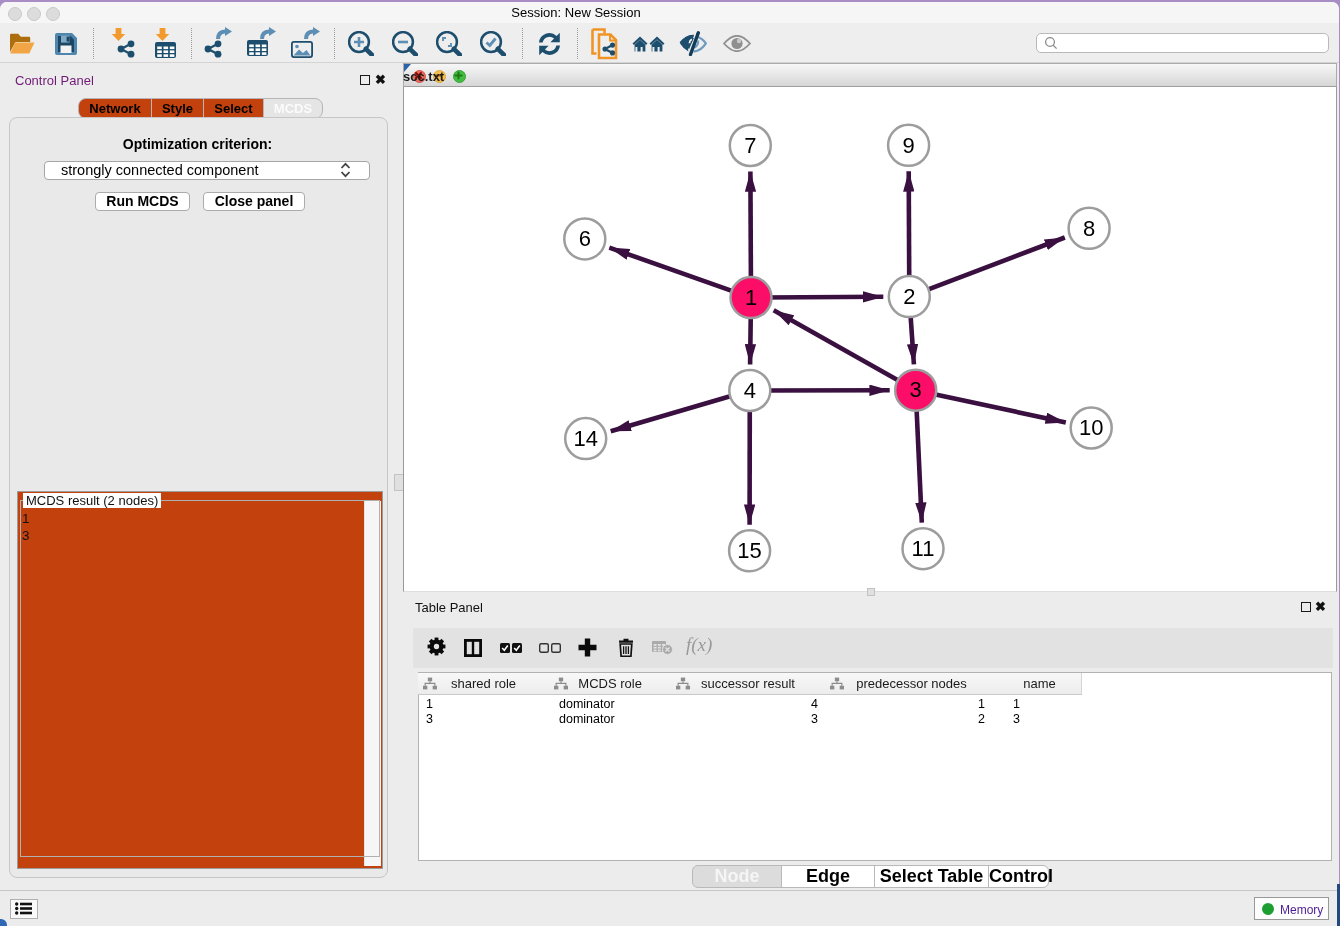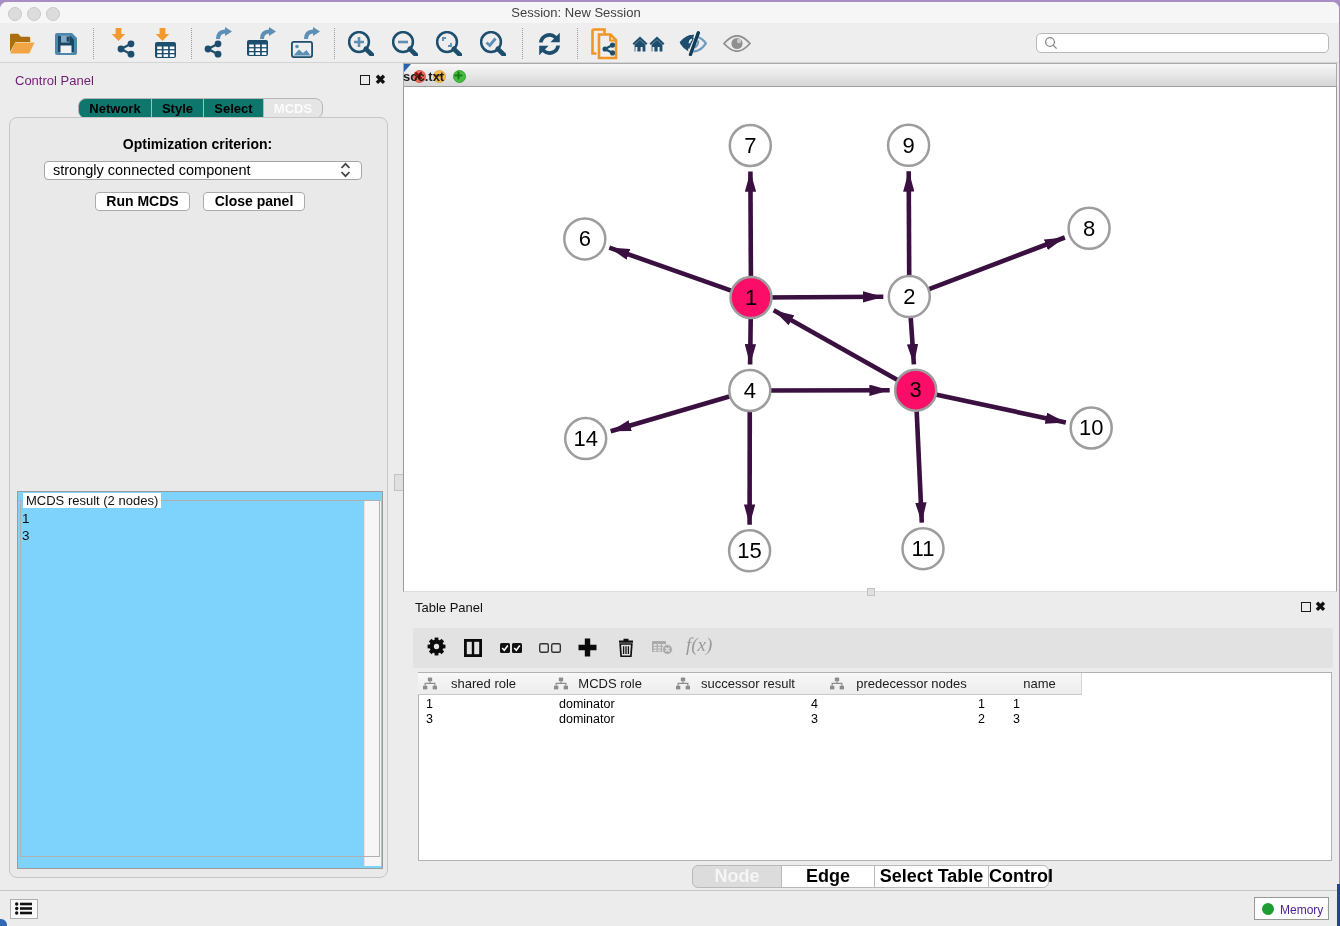--- a/index.html
+++ b/index.html
@@ -2,37 +2,37 @@
 <html><head>
 <meta charset="utf-8">
 <style>
   html,body{margin:0;padding:0}
   body{width:1340px;height:926px;position:relative;overflow:hidden;
        background:#a98ec6;font-family:"Liberation Sans",sans-serif;}
   .abs{position:absolute}
   #win{left:0;top:2px;width:1339px;height:924px;background:#ececec;border-radius:7px 7px 0 0}
   #titlebar{left:0;top:2px;width:1339px;height:21px;background:#f6f6f6;border-radius:7px 7px 0 0}
   .tl{width:12px;height:12px;border-radius:50%;background:#dcdcdc;border:1px solid #c9c9c9;top:7px}
-  #apptitle{top:5px;left:0;width:1152px;text-align:center;font-size:13px;color:#404040}
+  #apptitle{top:5px;left:0;width:1152px;text-align:center;font-size:13px;color:#000000}
   #toolbar{left:0;top:23px;width:1339px;height:39px;background:#eee;border-bottom:1px solid #d4d4d4}
   .sep{top:28px;height:31px;width:0;border-left:1px dotted #9a9a9a}
   #search{left:1036px;top:33px;width:291px;height:18px;background:#fff;border:1px solid #b9b9b9;border-radius:5px}
   
   #cp-title{left:15px;top:73px;font-size:13px;color:#701a75}
   .float-ico{width:8px;height:8px;border:1.5px solid #1a1a1a}
   .x-ico{font-size:13px;font-weight:bold;color:#111;line-height:12px}
-  .tab{top:98px;height:19px;background:#0f766e;border:1px solid #b6b6b6;font-size:13px;font-weight:bold;color:#000;
+  .tab{top:98px;height:19px;background:#c2410c;border:1px solid #b6b6b6;font-size:13px;font-weight:bold;color:#000;
        text-align:center;line-height:19px}
   #cp-box{left:9px;top:117px;width:377px;height:759px;background:#e9e9e9;border:1px solid #c6c6c6;border-radius:8px}
   #opt-label{left:10px;top:136px;width:375px;text-align:center;font-size:14px;font-weight:bold;color:#000}
   #opt-select{left:44px;top:161px;width:308px;height:17px;background:#fff;border:1px solid #a6a6a6;border-radius:4px;
-      font-size:14.5px;color:#000;line-height:17px;padding-left:8px}
+      font-size:14.5px;color:#000;line-height:17px;padding-left:16px}
   .btn{top:192px;height:17px;font-weight:bold;background:#fff;border:1px solid #ababab;border-radius:4px;font-size:14px;
        color:#000;text-align:center;line-height:17px}
-  #result-wrap{left:17px;top:491px;width:364px;height:376px;background:#7dd3fc;border:1px solid #9c9c9c}
+  #result-wrap{left:17px;top:491px;width:364px;height:376px;background:#c2410c;border:1px solid #9c9c9c}
   #result-scroll{right:1px;top:9px;width:16px;height:365px;background:#f6f6f6;border-left:1px solid #e3e3e3}
   #result-fs{left:2px;top:8px;width:358px;height:355px;border:1px solid #b0b0b0}
   #result-legend{left:2px;top:-8px;background:#fff;padding:0 3px;font-size:13px;color:#111}
   .rtext{font-size:13.5px;color:#111;left:4px}
   
   #vsplit-handle{left:394px;top:474px;width:8px;height:15px;background:#e0e0e0;border:1px solid #c2c2c2}
   #hsplit-handle{left:867px;top:588px;width:6px;height:6px;background:#e0e0e0;border:1px solid #c2c2c2}
   
   #net-title{left:403px;top:63px;width:934px;height:24px;background:linear-gradient(#f7f7f7,#d6d6d6);
        border:1px solid #aaa;border-bottom:1px solid #9f9f9f;box-sizing:border-box}

